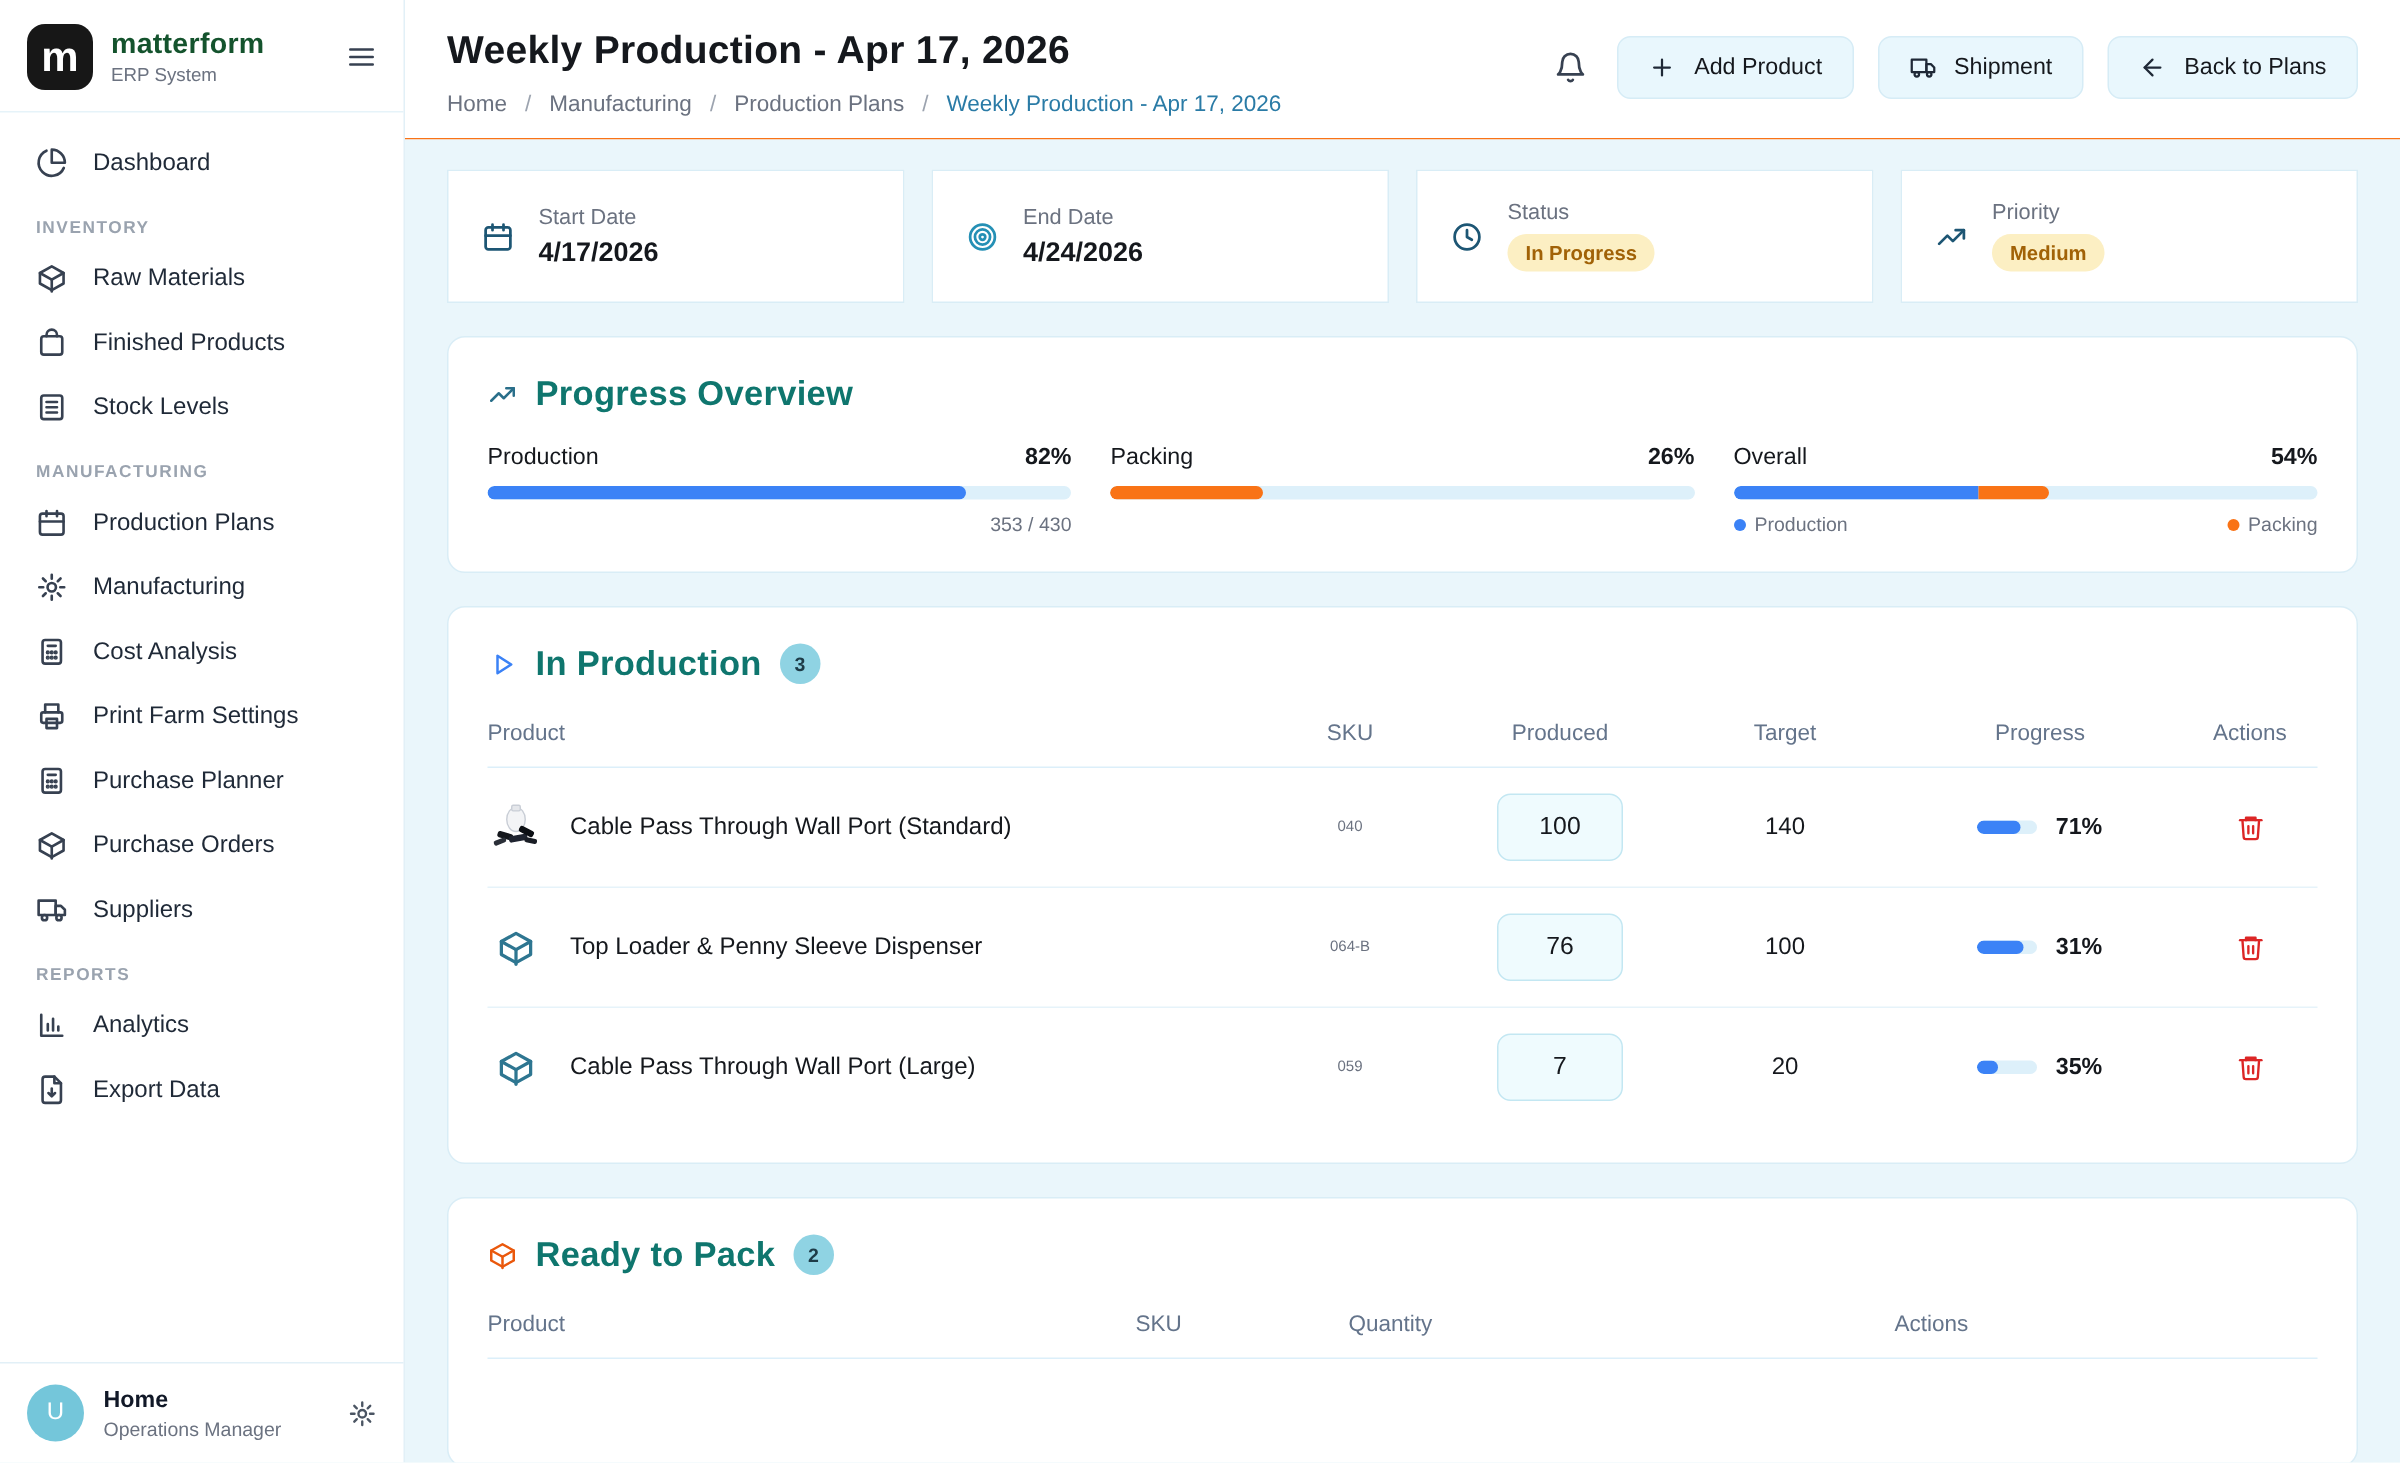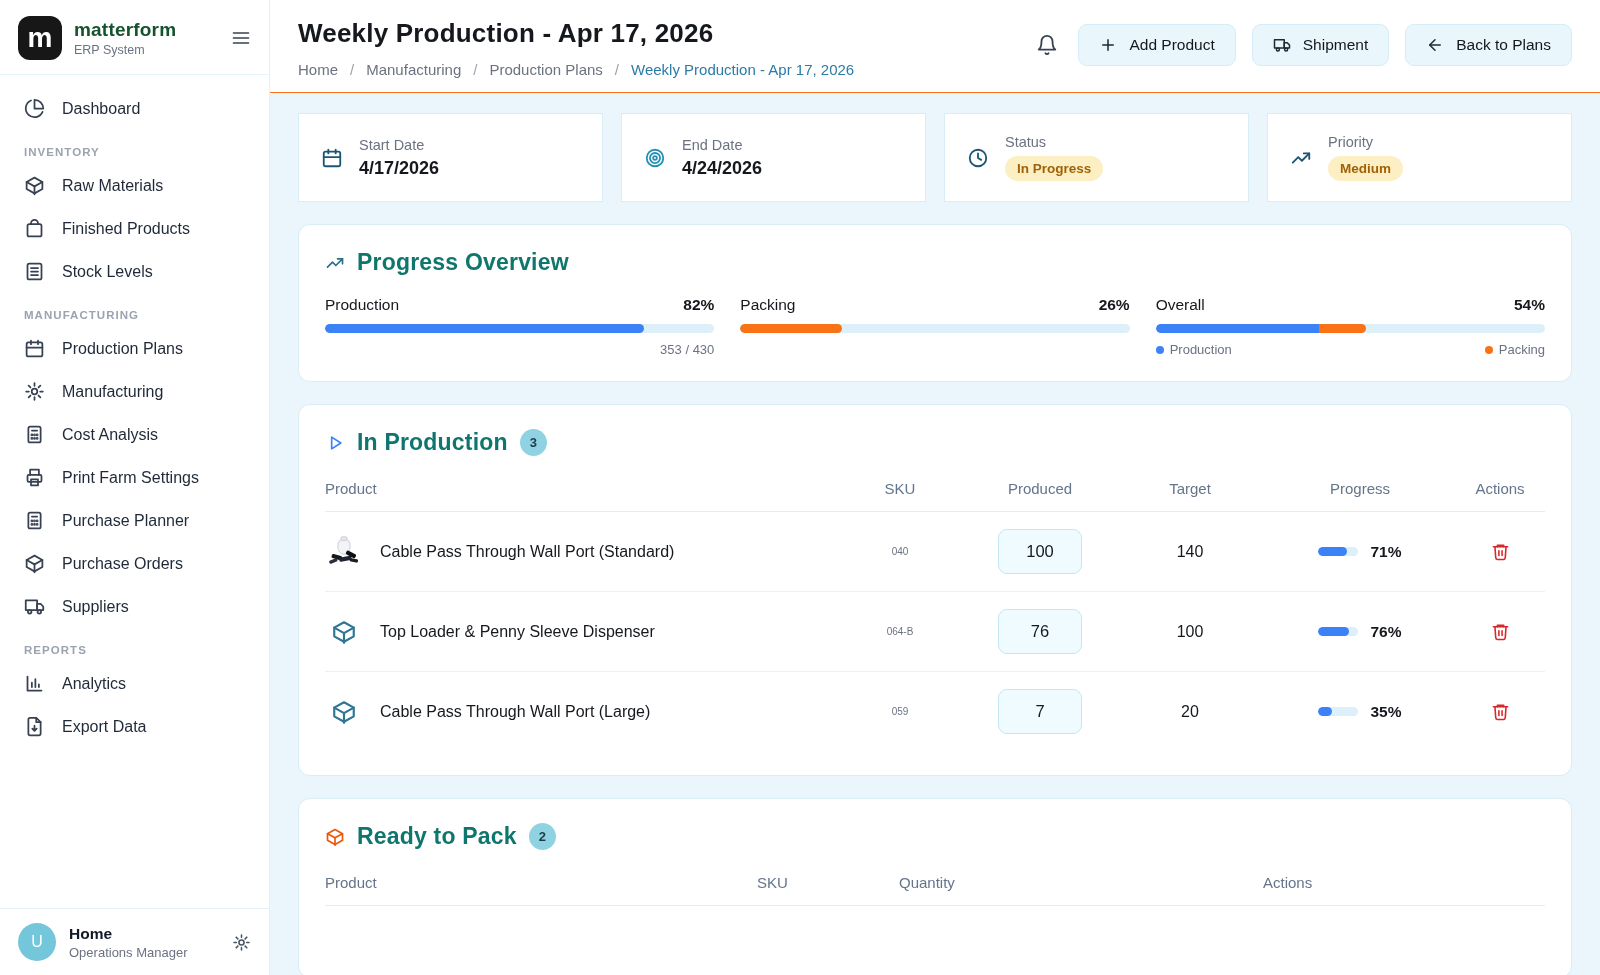--- a/index.html
+++ b/index.html
@@ -571,21 +571,21 @@
         </div>
         <div class="cell-sku">064-B</div>
         <div>
             <input class="qty-input" type="text" value="76" style="">
           </div>
         <div class="cell-c">100</div>
         <div class="cell-progress">
           <span class="mini-track">
               <span class="mini-fill" style="display: block; width: 76%;"></span>
             </span>
-          <span class="pct-txt">76%</span>
+          <span class="pct-txt">31%</span>
         </div>
         <div class="cell-actions">
           <button class="trash-btn">
               <i>
                 <svg viewBox="0 0 24 24" fill="none" stroke="currentColor" stroke-width="2" stroke-linecap="round" stroke-linejoin="round">
                   <path d="M3 6h18"></path>
                   <path d="M8 6V4h8v2"></path>
                   <path d="M19 6l-1 14a2 2 0 0 1-2 2H8a2 2 0 0 1-2-2L5 6"></path>
                   <path d="M10 11v6M14 11v6"></path>
                 </svg>

